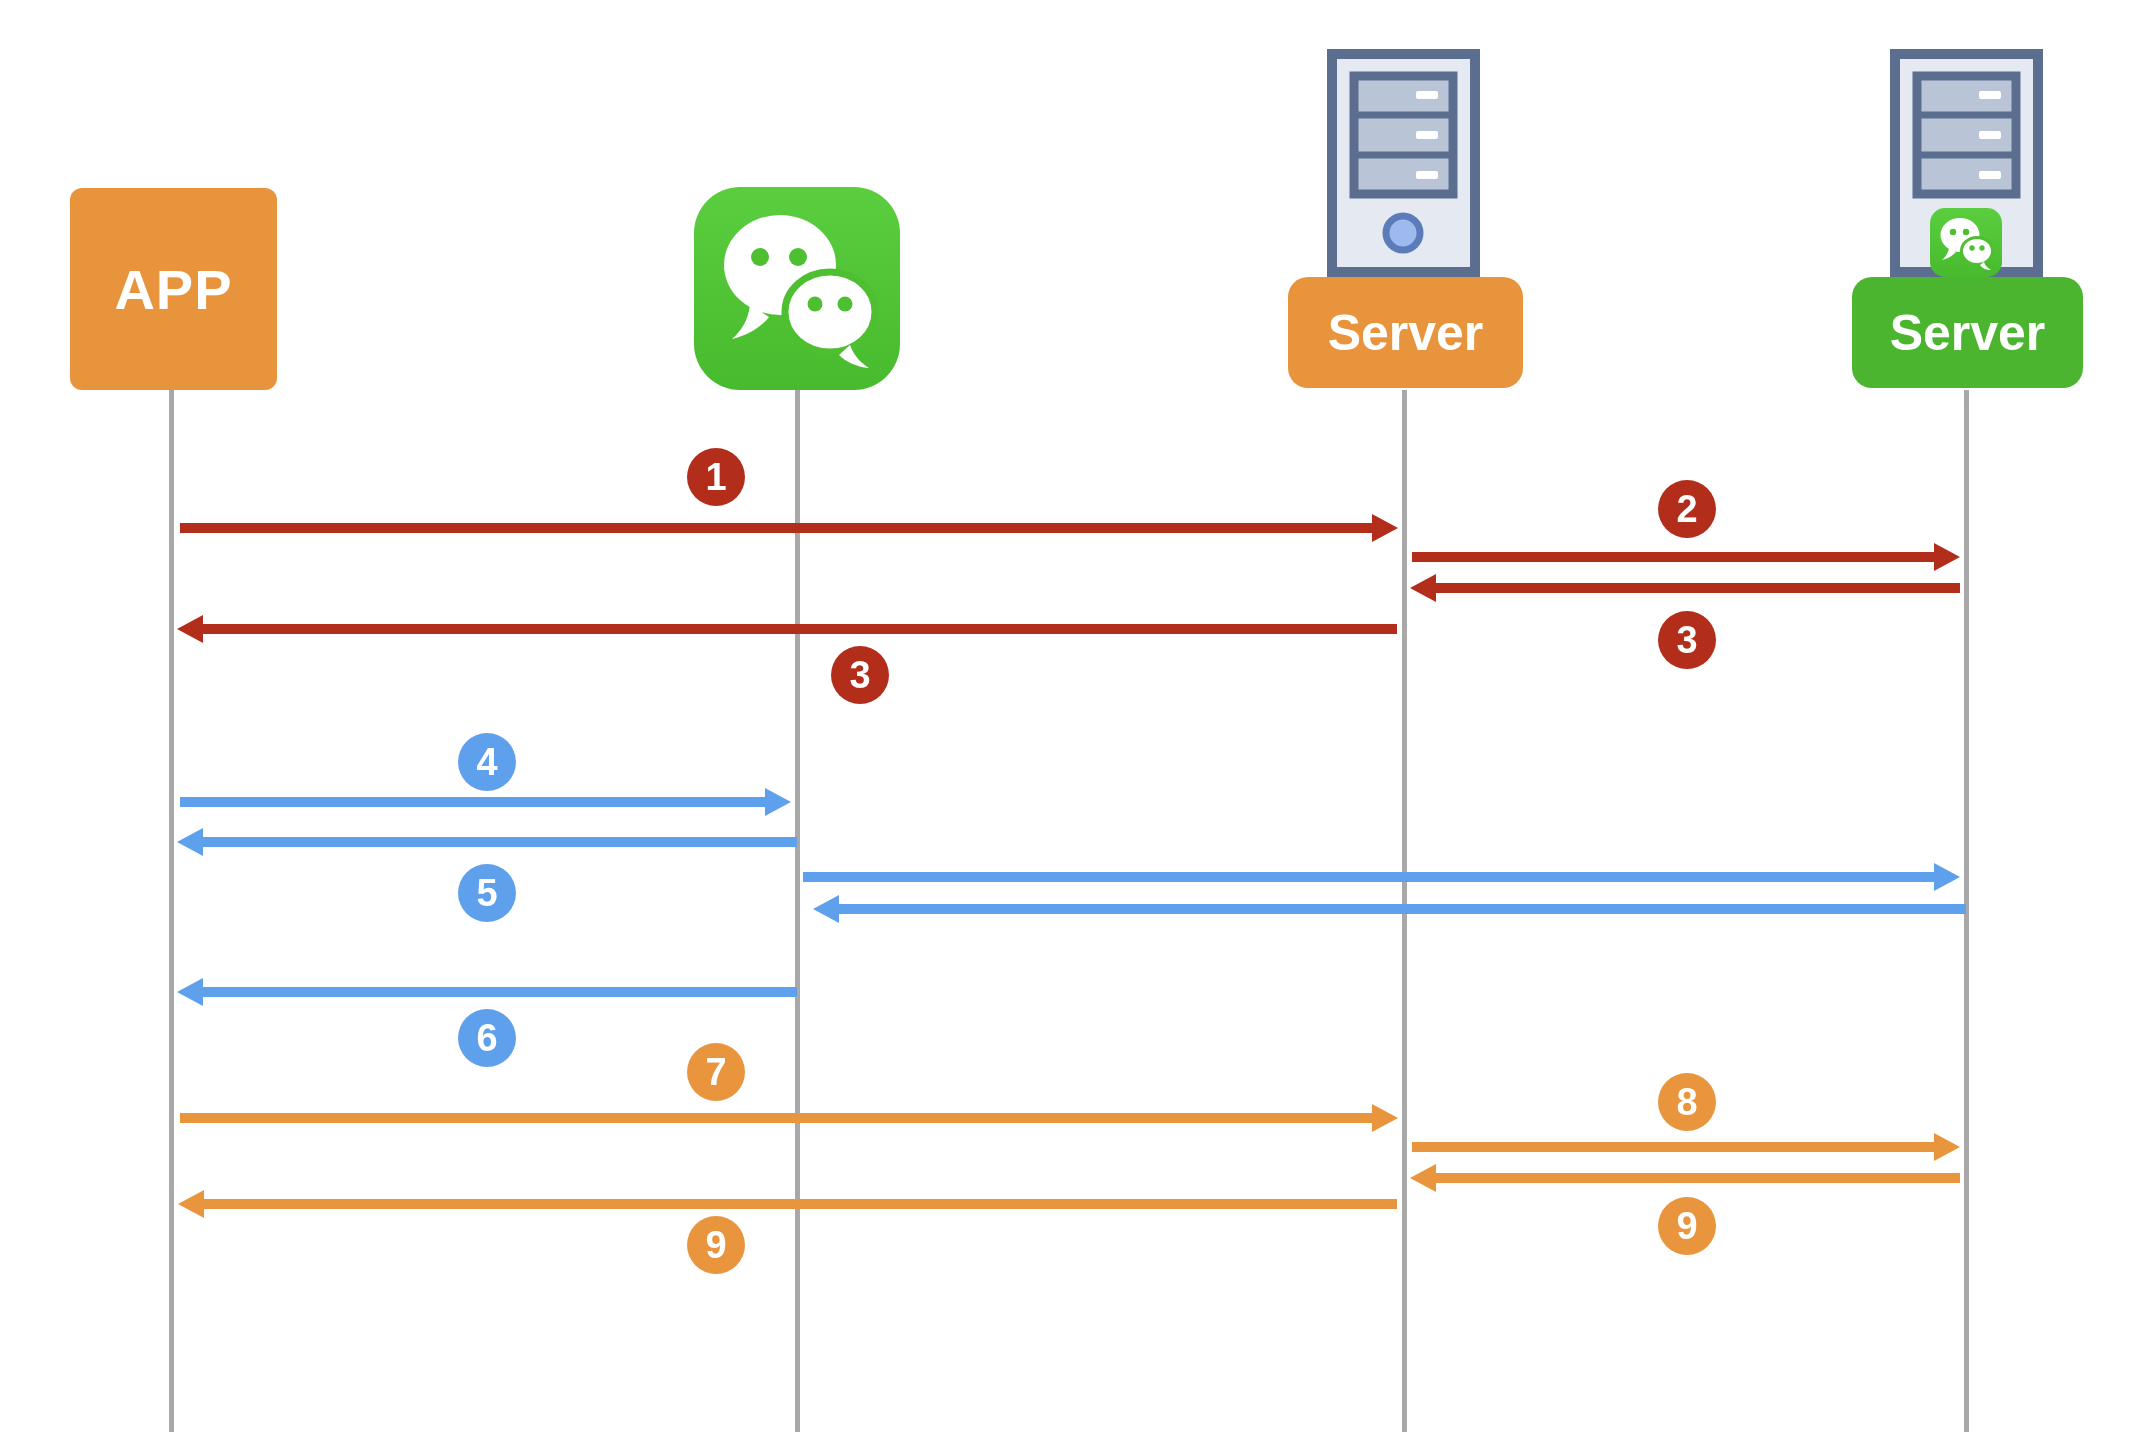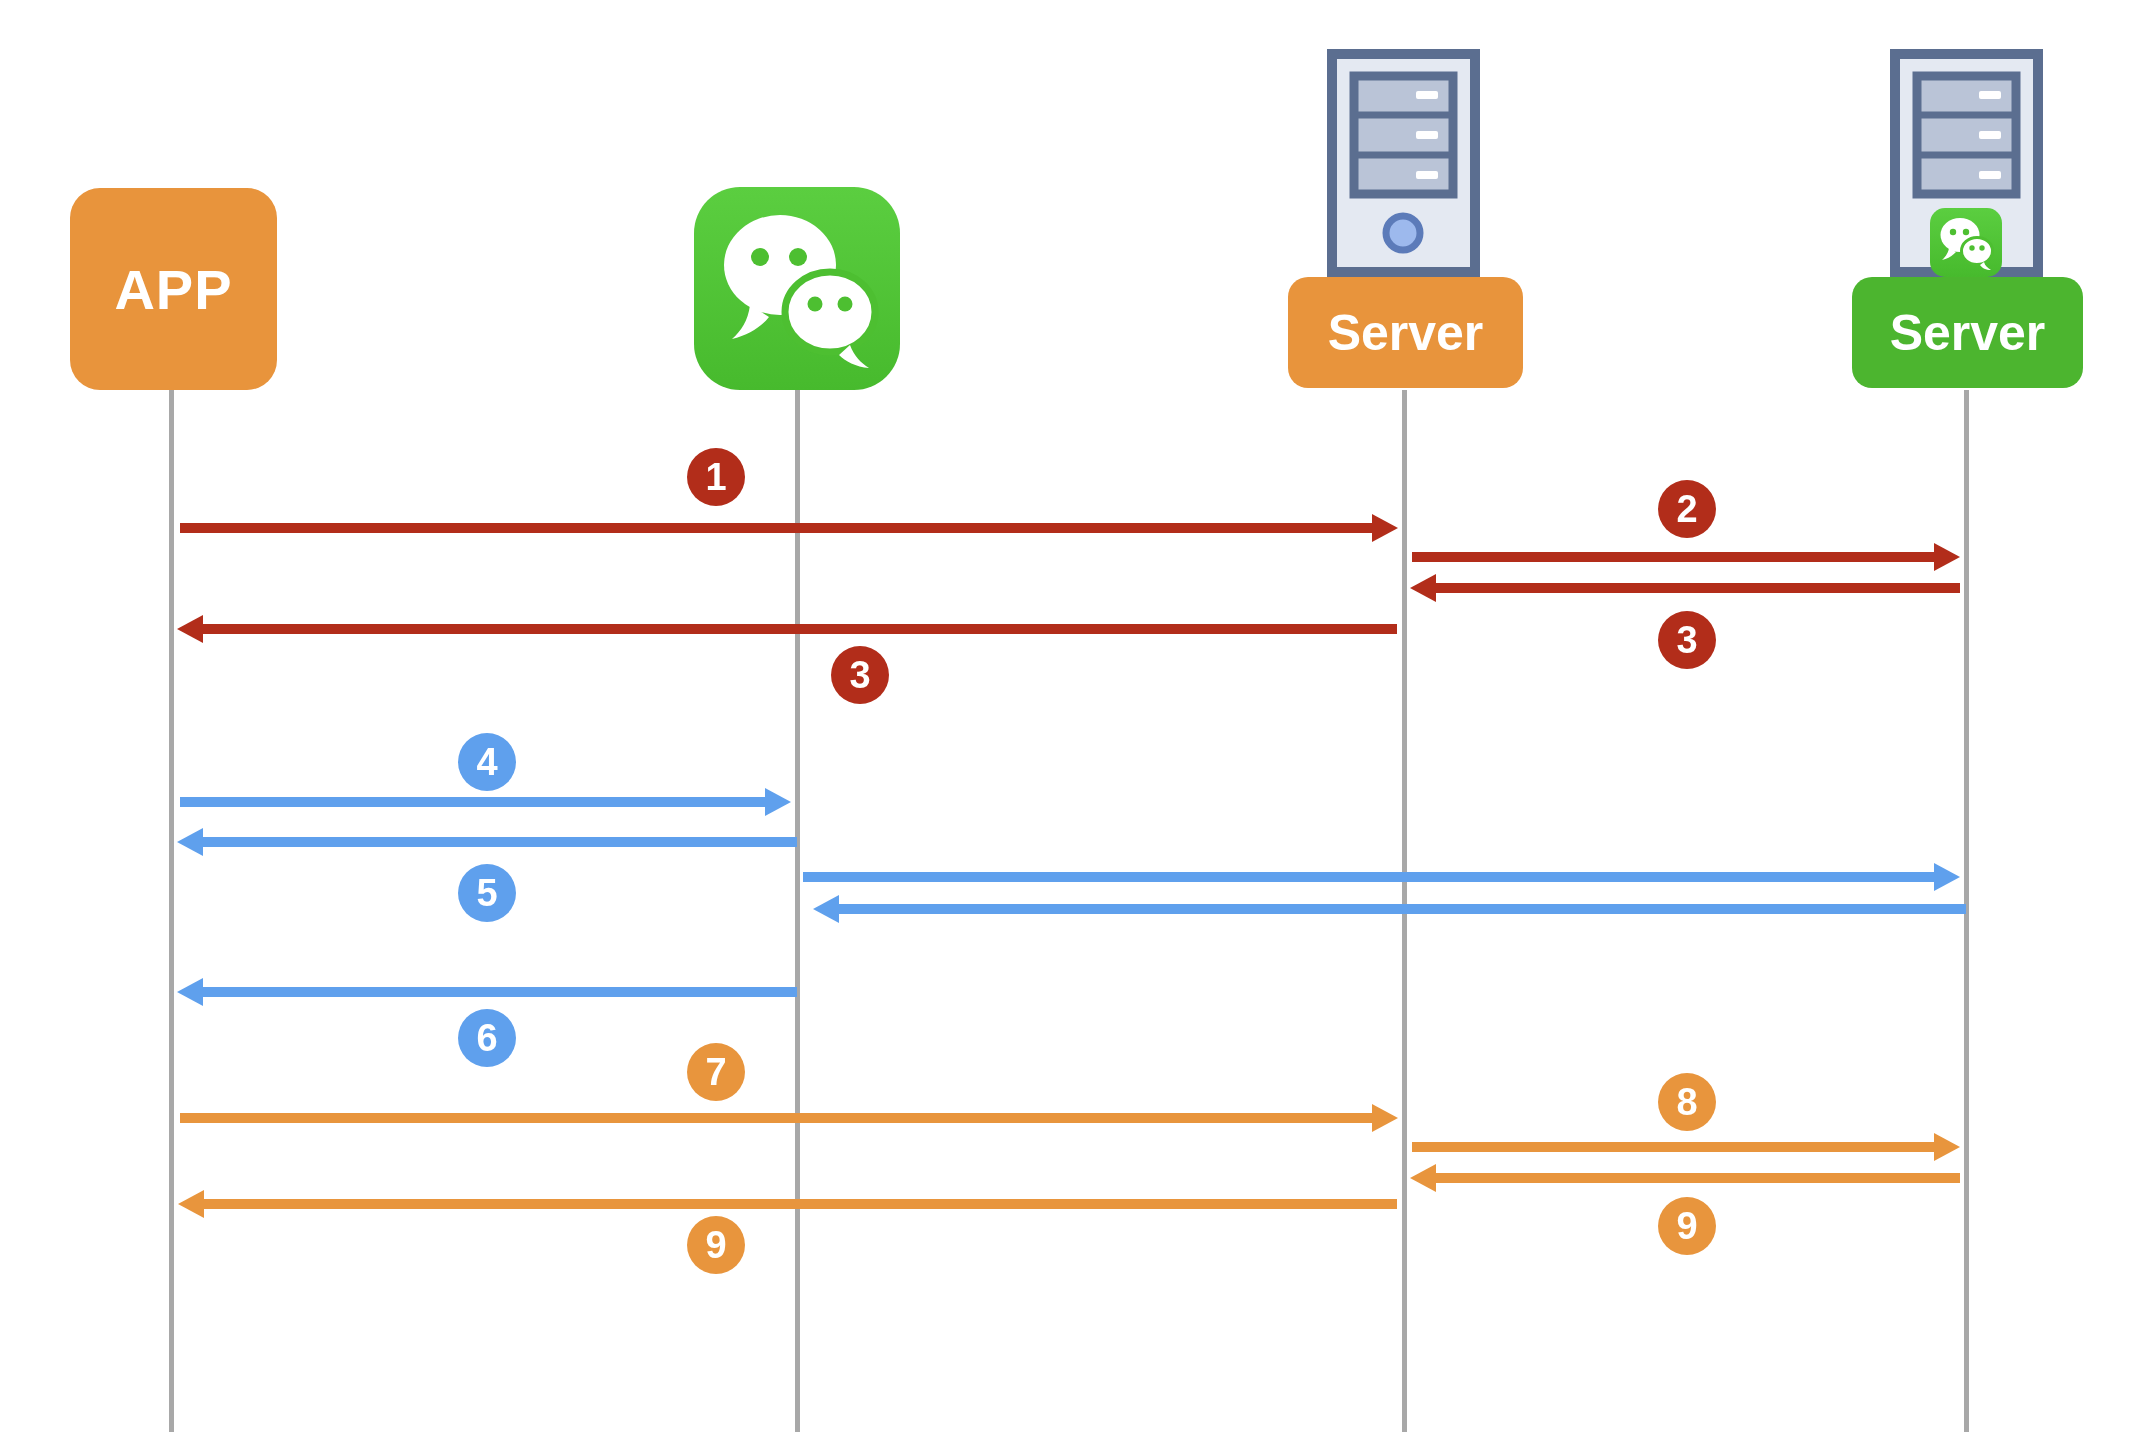--- a/index.html
+++ b/index.html
@@ -7,21 +7,21 @@
     position:relative;width:2144px;height:1436px;background:#ffffff;overflow:hidden;
     font-family:"Liberation Sans",sans-serif;
   }
   
   .lifeline{position:absolute;top:390px;height:1042px;width:5px;background:var(--gray);}
   
   .actor-label{
     position:absolute;border-radius:20px;display:flex;align-items:center;justify-content:center;
     color:#ffffff;font-weight:bold;
   }
-  .app-box{left:70px;top:188px;width:207px;height:202px;border-radius:30px;background:var(--actor-orange);font-size:56px;letter-spacing:1px;}
+  .app-box{left:70px;top:188px;width:207px;height:202px;border-radius:12px;background:var(--actor-orange);font-size:56px;letter-spacing:1px;}
   .server1-label{left:1288px;top:277px;width:235px;height:111px;background:var(--actor-orange);font-size:50px;}
   .server2-label{left:1852px;top:277px;width:231px;height:111px;background:var(--green);font-size:50px;}
   .tower{position:absolute;width:153px;height:228px;top:49px;}
   .tower.t1{left:1327px;}
   .tower.t2{left:1890px;}
   .tower-body{fill:var(--tower-body);stroke:var(--tower-border);stroke-width:10px;}
   .tower-bay{fill:var(--tower-bay);stroke:var(--tower-border);stroke-width:9px;}
   .tower-div{stroke:var(--tower-border);stroke-width:7px;}
   .tower-slot{fill:#ffffff;}
   .tower-btn{fill:var(--tower-btn);stroke:var(--tower-ring);stroke-width:7px;}

